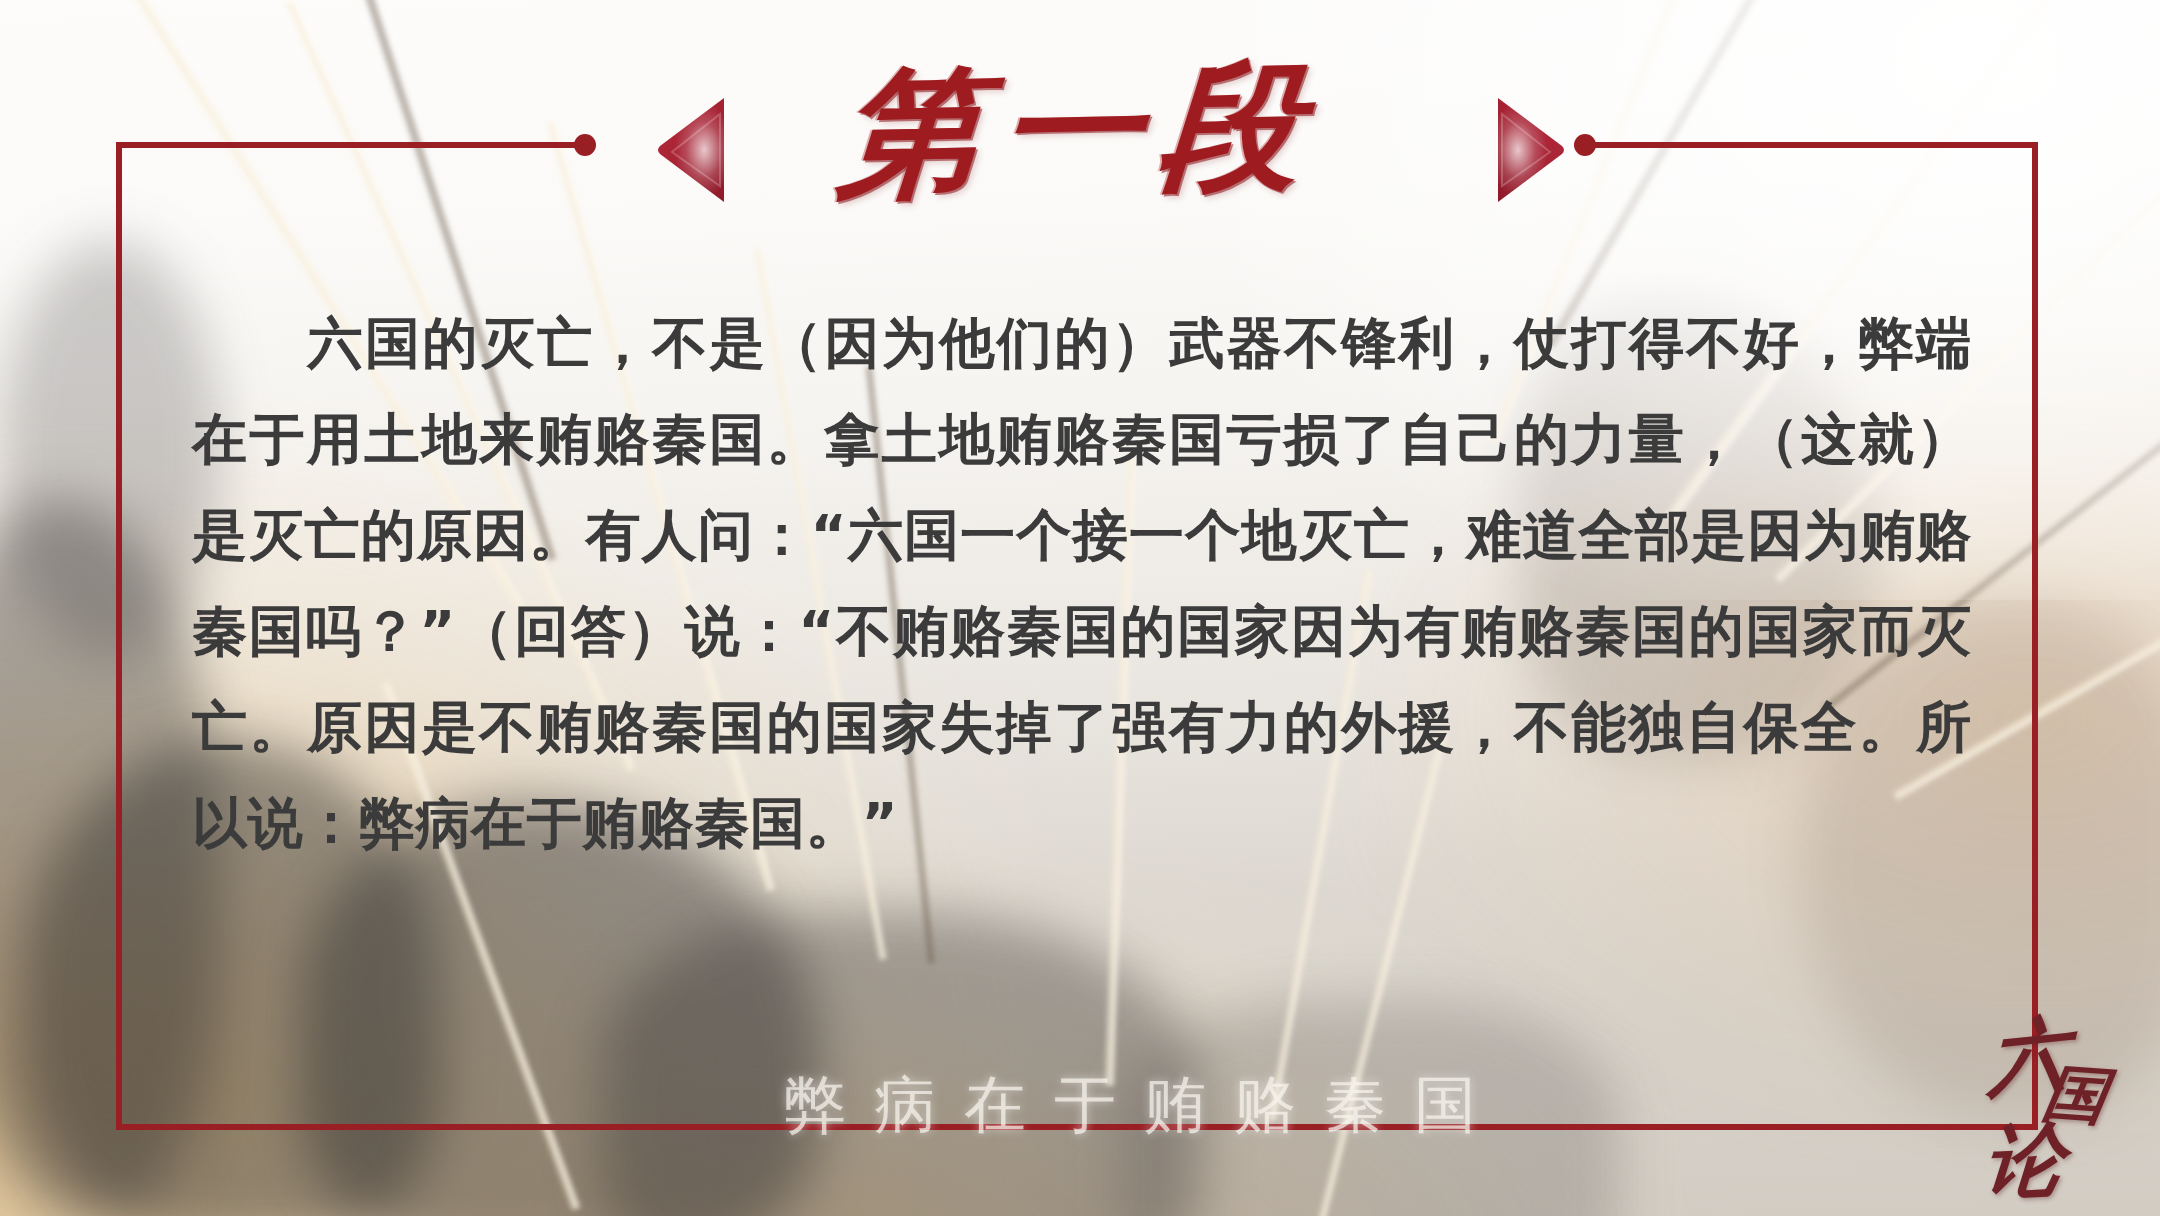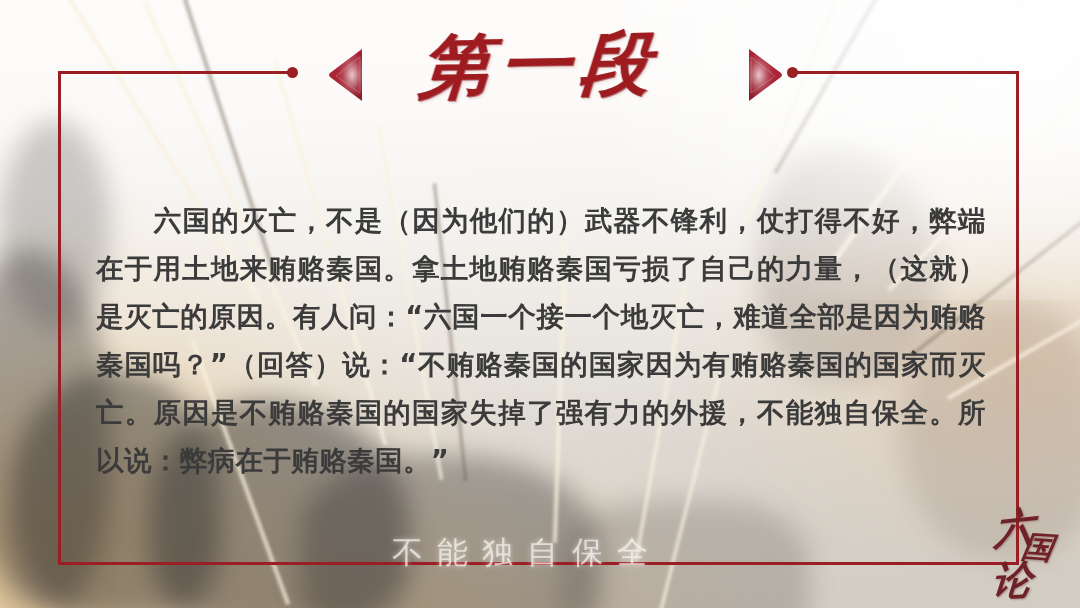--- a/index.html
+++ b/index.html
@@ -171,21 +171,20 @@
     width: 890px;
     font-family: "DejaVu Sans", "Liberation Sans", sans-serif;
     font-size: 27.5px;
     line-height: 48px;
     font-weight: 700;
     color: #3b3b3b;
     text-align: justify;
     text-justify: inter-character;
     letter-spacing: 0.4px;
     text-indent: 2.1em;
-    margin-top: 48px;
   }
 
   
   .corner-mark {
     position: absolute;
     left: 992px;
     top: 503px;
     width: 74px;
     height: 96px;
     font-family: "DejaVu Serif", "Liberation Serif", serif;
@@ -306,15 +305,15 @@
   <div class="section-title">第一段</div>
 
   <div class="body-text">六国的灭亡，不是（因为他们的）武器不锋利，仗打得不好，弊端在于用土地来贿赂秦国。拿土地贿赂秦国亏损了自己的力量，（这就）是灭亡的原因。有人问：“六国一个接一个地灭亡，难道全部是因为贿赂秦国吗？”（回答）说：“不贿赂秦国的国家因为有贿赂秦国的国家而灭亡。原因是不贿赂秦国的国家失掉了强有力的外援，不能独自保全。所以说：弊病在于贿赂秦国。”</div>
 
   <div class="corner-mark">
     <span class="cm-1">六</span>
     <span class="cm-2">国</span>
     <span class="cm-3">论</span>
   </div>
 
-  <div class="watermark">不能独自保全</div>
+  <div class="watermark">弊病在于贿赂秦国</div>
 
 </div>
 
 </body></html>

